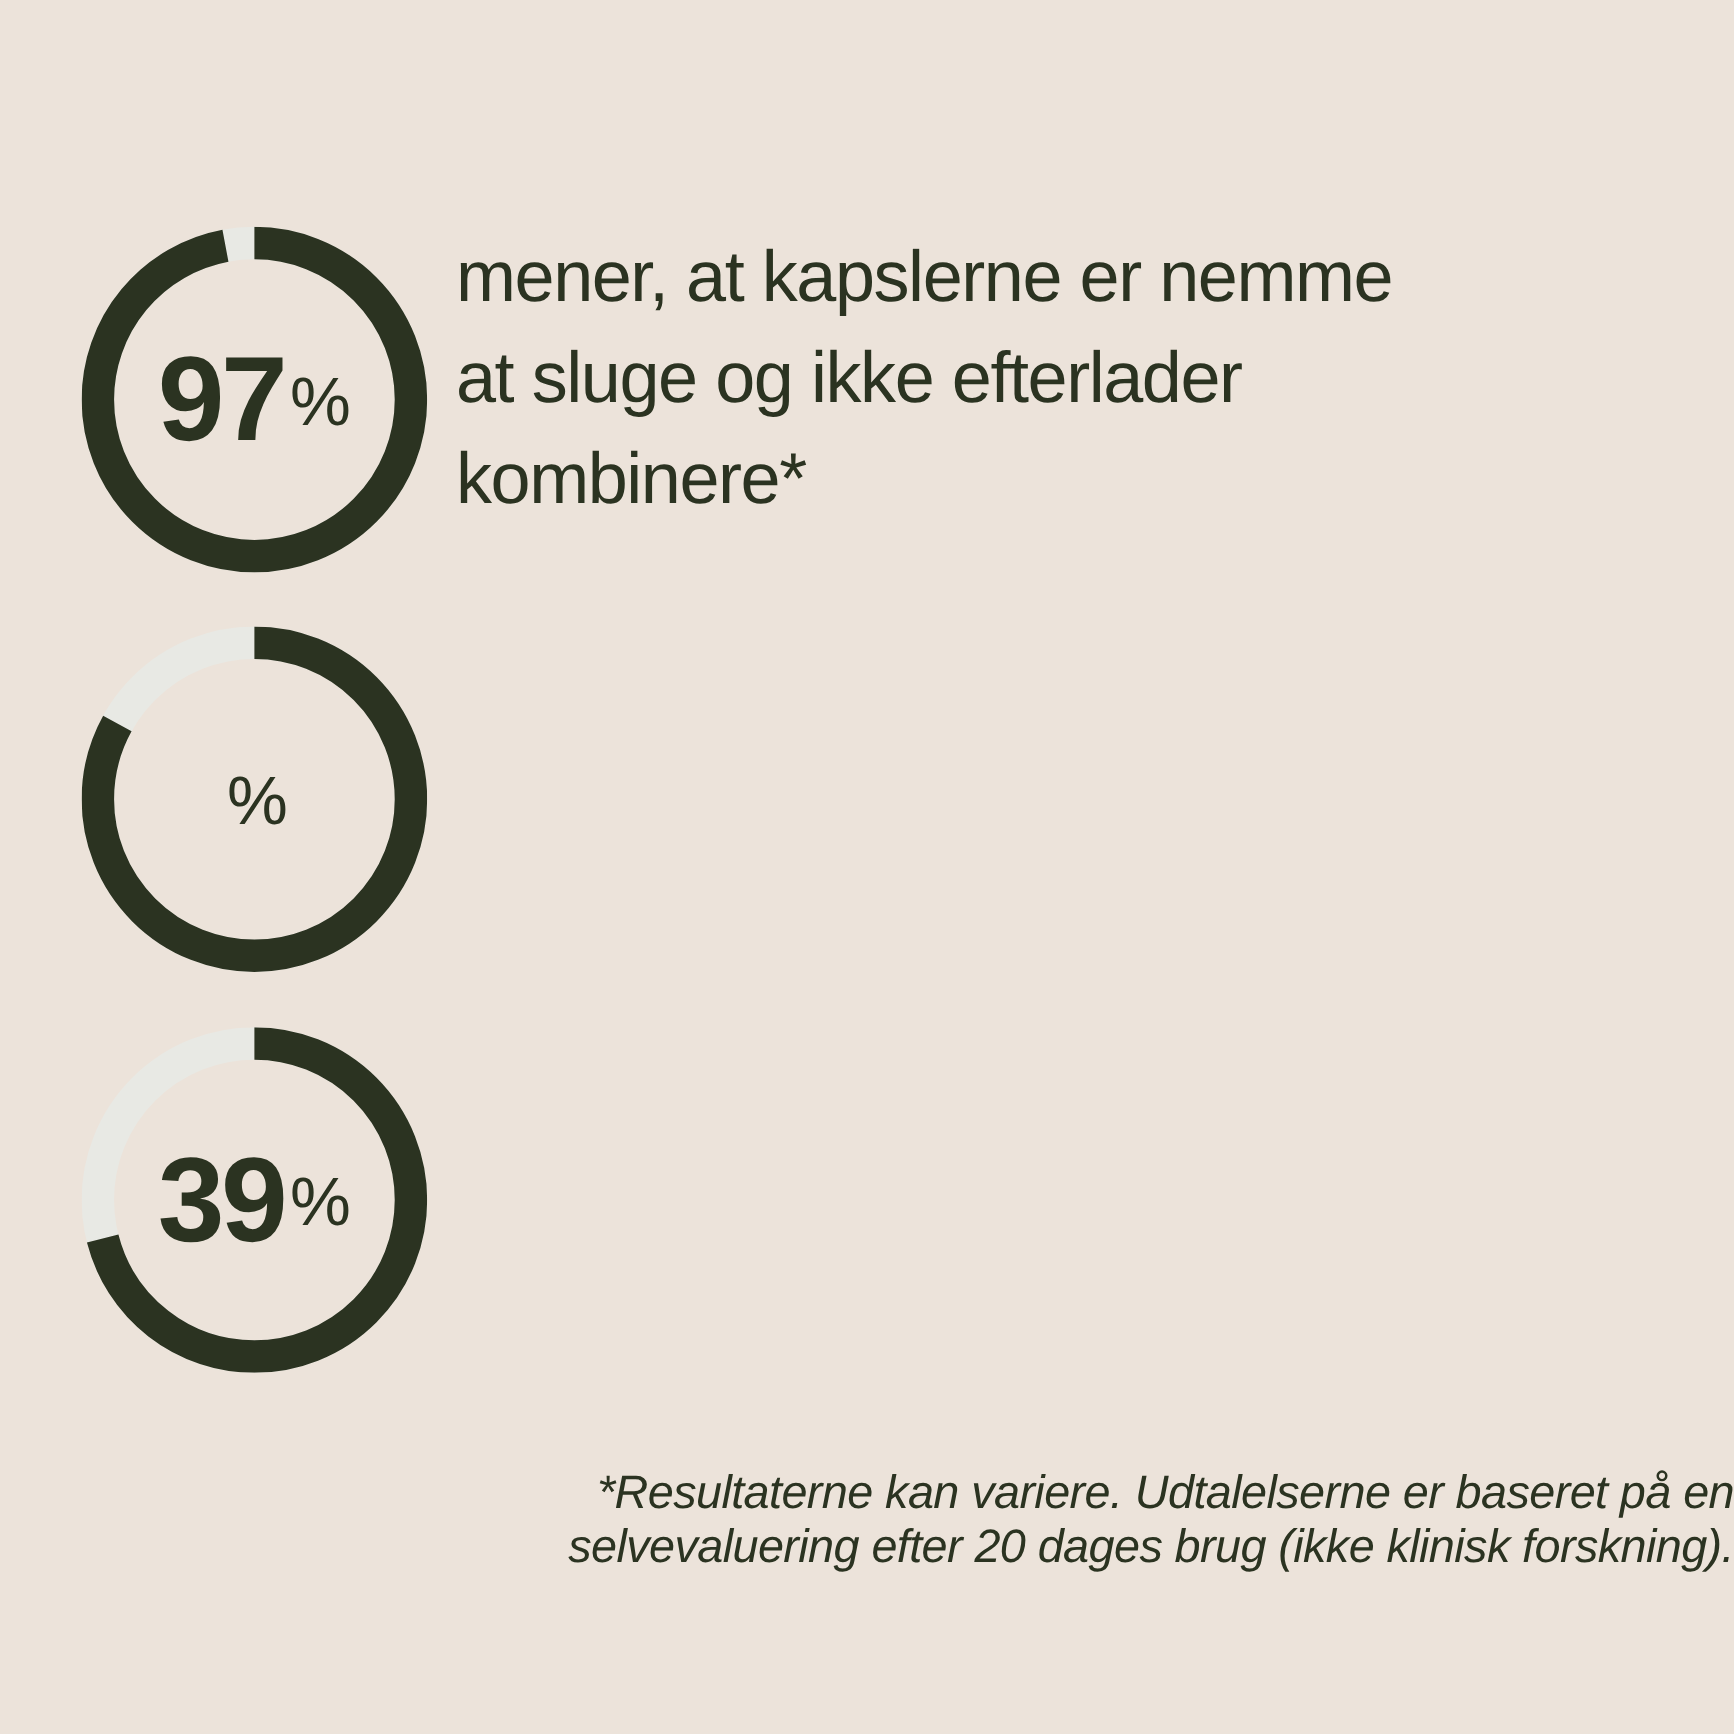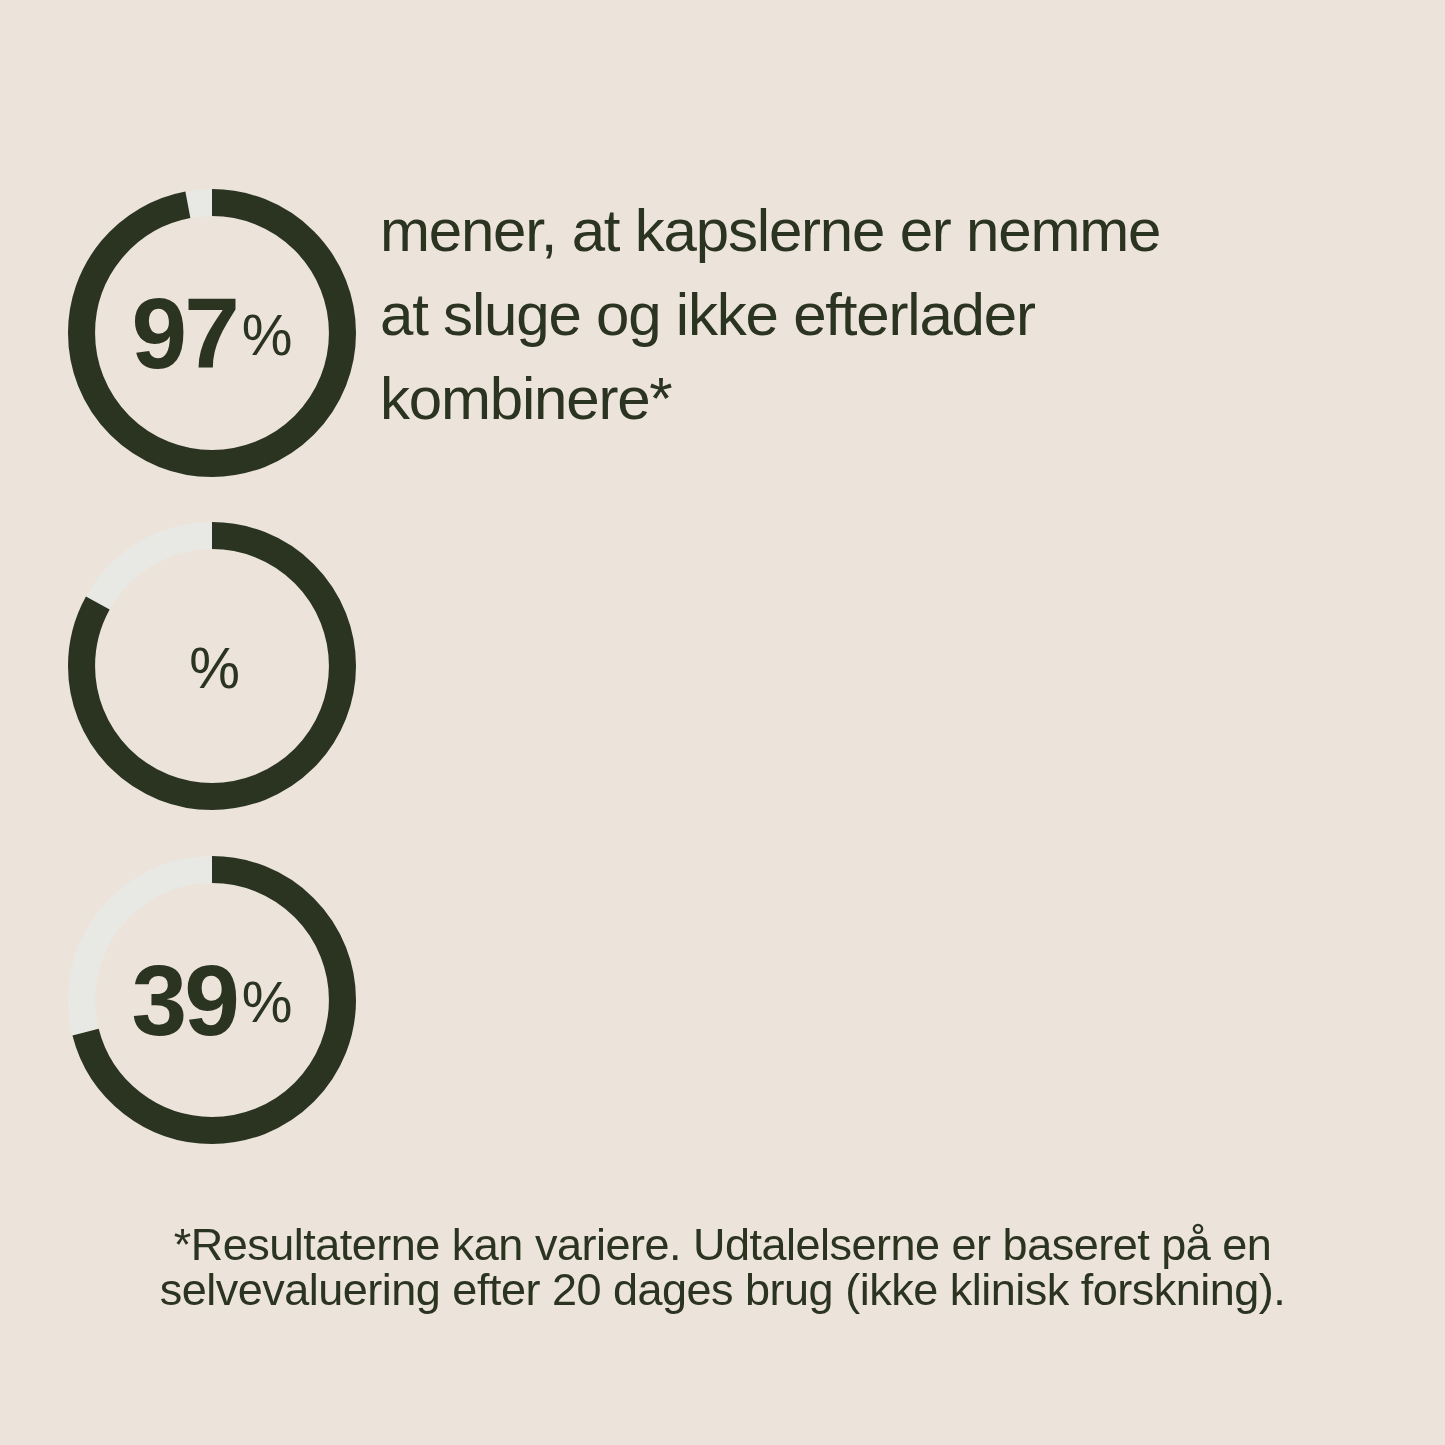--- a/index.html
+++ b/index.html
@@ -73,22 +73,23 @@
     line-height:84px;
     letter-spacing:-1.2px;
     font-weight:400;
     color:var(--ink);
   }
   .footnote{
     position:absolute;
     left:0;
     right:0;
     top:1222px;
-    text-align:center;
-    font-size:45px;
+    text-align:right;
+    font-style:italic;
+    font-size:39px;
     line-height:45px;
     letter-spacing:-0.5px;
     color:var(--ink);
   }
 </style>
 </head>
 <body>
 
 <div class="canvas">
 

